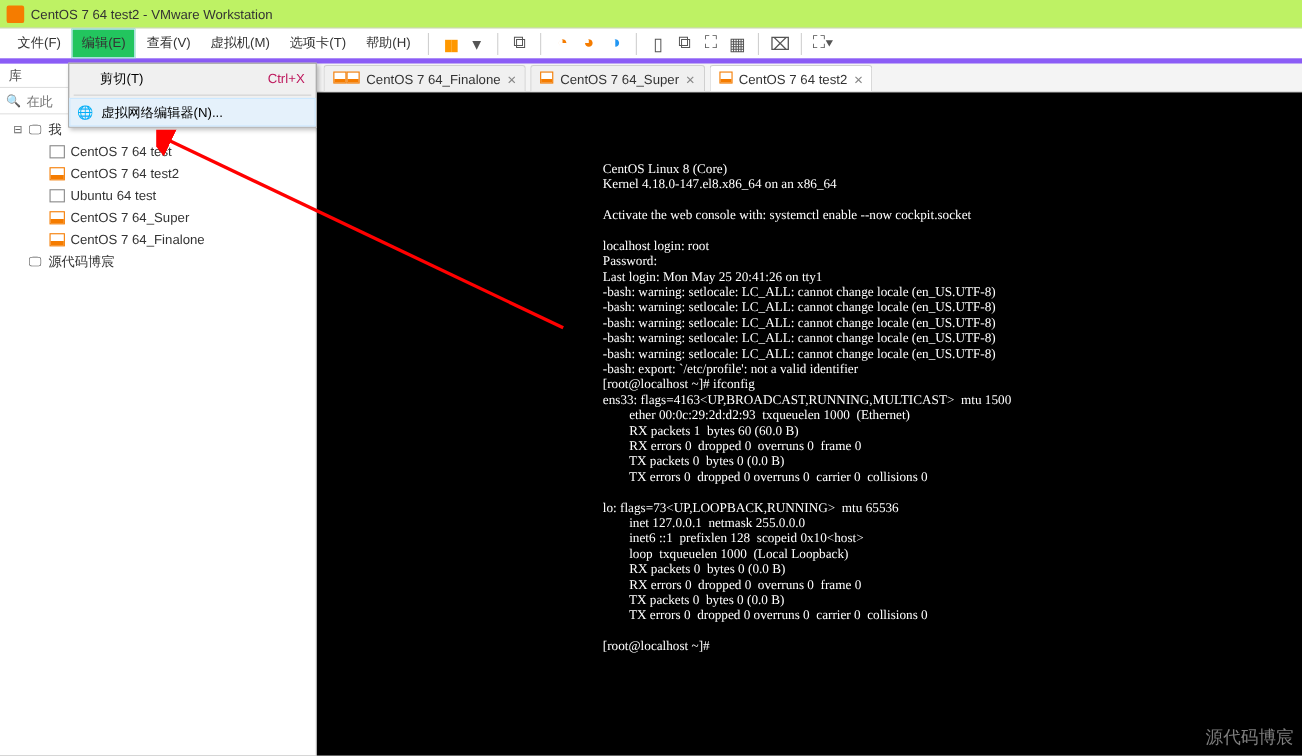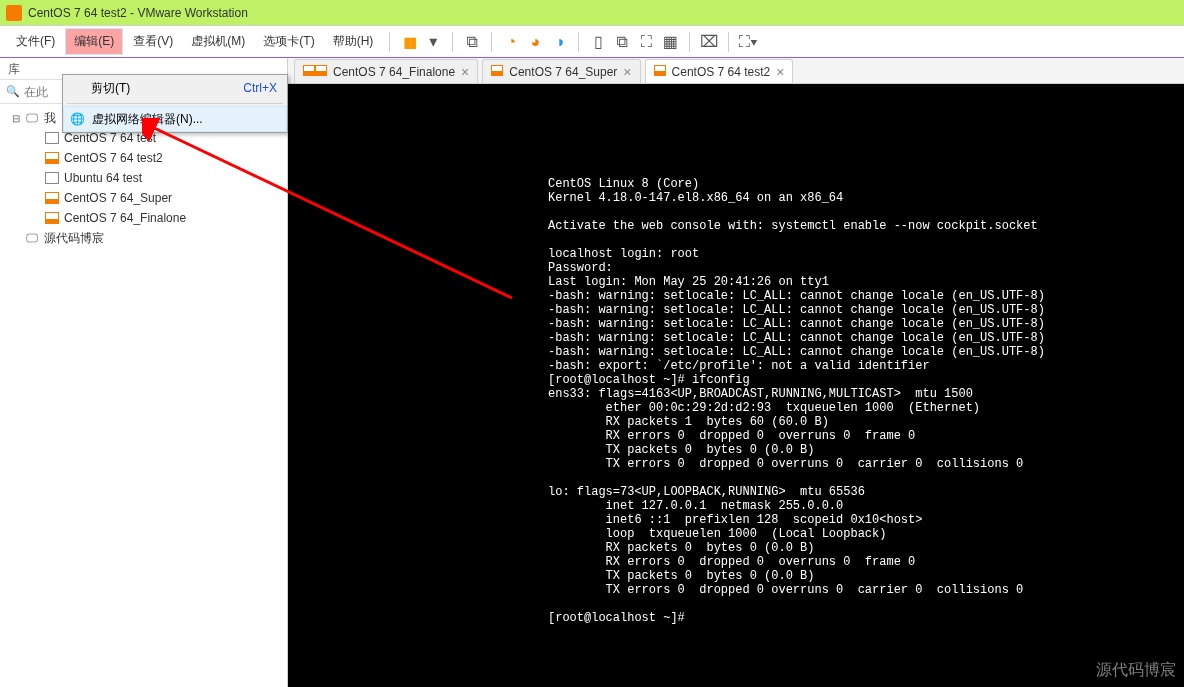--- a/index.html
+++ b/index.html
@@ -2,23 +2,23 @@
 <html><head>
 <meta charset="utf-8">
 <style>
 * { margin: 0; padding: 0; box-sizing: border-box; font-family: "Microsoft YaHei", "Segoe UI", Tahoma, sans-serif; }
 body { width: 1184px; height: 687px; background: #f0f0f0; overflow: hidden; position: relative; }
 
 .titlebar { height: 26px; background: #bef264; display: flex; align-items: center; padding: 0 6px; border-bottom: 1px solid #d0d0d0; }
 .titlebar .logo { width: 16px; height: 16px; background: #f57c00; border-radius: 2px; margin-right: 6px; }
 .titlebar .title { font-size: 12px; color: #333; }
 
-.menubar { height: 32px; background: #fff; display: flex; align-items: center; padding: 0 8px; border-bottom: 1px solid #8b5cf6; gap: 2px; }
+.menubar { height: 32px; background: #fff; display: flex; align-items: center; padding: 0 8px; border-bottom: 5px solid #8b5cf6; gap: 2px; }
 .menubar .menu-item { font-size: 12px; color: #333; padding: 4px 8px; cursor: pointer; }
-.menubar .menu-item.active { background: #fca5a5; border: 1px solid #cce8ff; }
+.menubar .menu-item.active { background: #22c55e; border: 1px solid #cce8ff; }
 .menubar .sep { width: 1px; height: 20px; background: #d0d0d0; margin: 0 6px; }
 .menubar .tool-btn { width: 22px; height: 22px; display: flex; align-items: center; justify-content: center; cursor: pointer; color: #555; }
 .menubar .tool-btn.pause { color: #ff9800; font-weight: bold; letter-spacing: -2px; font-size: 14px; }
 
 .main { display: flex; height: calc(100% - 58px); }
 
 .sidebar { width: 288px; background: #fff; border-right: 1px solid #d0d0d0; display: flex; flex-direction: column; }
 .sidebar-header { height: 22px; font-size: 12px; color: #555; padding: 3px 8px; border-bottom: 1px solid #e0e0e0; }
 .sidebar-search { height: 24px; padding: 2px 6px; display: flex; align-items: center; border-bottom: 1px solid #e0e0e0; }
 .sidebar-search .icon { width: 14px; color: #888; font-size: 11px; }
@@ -33,26 +33,26 @@
 .tree-icon.vm-off::before { content:""; width:12px; height:10px; border:1px solid #888; display:block; }
 .tree-icon.vm-on::before { content:""; width:12px; height:10px; border:1px solid #f57c00; background: linear-gradient(#fff 60%, #f57c00 60%); display:block; }
 
 .content { flex: 1; background: #f4f4f4; display: flex; flex-direction: column; position: relative; }
 .tabs { height: 26px; background: #f4f4f4; display: flex; align-items: flex-end; padding: 0 6px; gap: 4px; border-bottom: 1px solid #d0d0d0; }
 .tab { height: 24px; background: #f0f0f0; border: 1px solid #d0d0d0; border-bottom: none; border-radius: 3px 3px 0 0; padding: 0 8px; display: flex; align-items: center; gap: 6px; font-size: 12px; color: #333; cursor: pointer; }
 .tab.active { background: #fff; }
 .tab .close { color: #888; font-size: 14px; }
 .tab .vm-on-i::before { content:""; width:10px; height:9px; border:1px solid #f57c00; background: linear-gradient(#fff 60%, #f57c00 60%); display:inline-block; }
 
-.terminal { flex: 1; background: #000; color: #fff; font-family: Liberation Mono, monospace; font-size: 12px; line-height: 14px; white-space: pre; padding: 93px 0 0 260px; overflow: hidden; }
-
-.edit-menu { position: absolute; top: 74px; left: 62px; width: 226px; background: #f0f0f0; border: 1px solid #a0a0a0; box-shadow: 2px 2px 4px rgba(0,0,0,0.25); z-index: 100; font-size: 12px; }
+.terminal { flex: 1; background: #000; color: #fff; font-family: Liberation Serif, serif; font-size: 12px; line-height: 14px; white-space: pre; padding: 62px 0 0 260px; overflow: hidden; }
+
+.edit-menu { position: absolute; top: 57px; left: 62px; width: 226px; background: #f0f0f0; border: 1px solid #a0a0a0; box-shadow: 2px 2px 4px rgba(0,0,0,0.25); z-index: 100; font-size: 12px; }
 .edit-menu .row { display: flex; align-items: center; height: 26px; padding: 0 10px 0 28px; cursor: pointer; position: relative; }
 .edit-menu .row.highlight { background: #e5f1fb; border: 1px solid #cce8ff; }
-.edit-menu .row .shortcut { margin-left: auto; color: #1d4ed8; }
+.edit-menu .row .shortcut { margin-left: auto; color: #be185d; }
 .edit-menu .row .icon { position: absolute; left: 6px; width: 16px; text-align: center; color: #555; }
 .edit-menu .divider { height: 1px; background: #d0d0d0; margin: 2px 4px; }
 
 .arrow { position: absolute; top: 118px; left: 142px; z-index: 200; pointer-events: none; }
 
 .watermark { position: absolute; right: 8px; bottom: 6px; font-size: 16px; color: rgba(180,180,180,0.7); z-index: 50; }
 </style>
 </head>
 <body>
 

